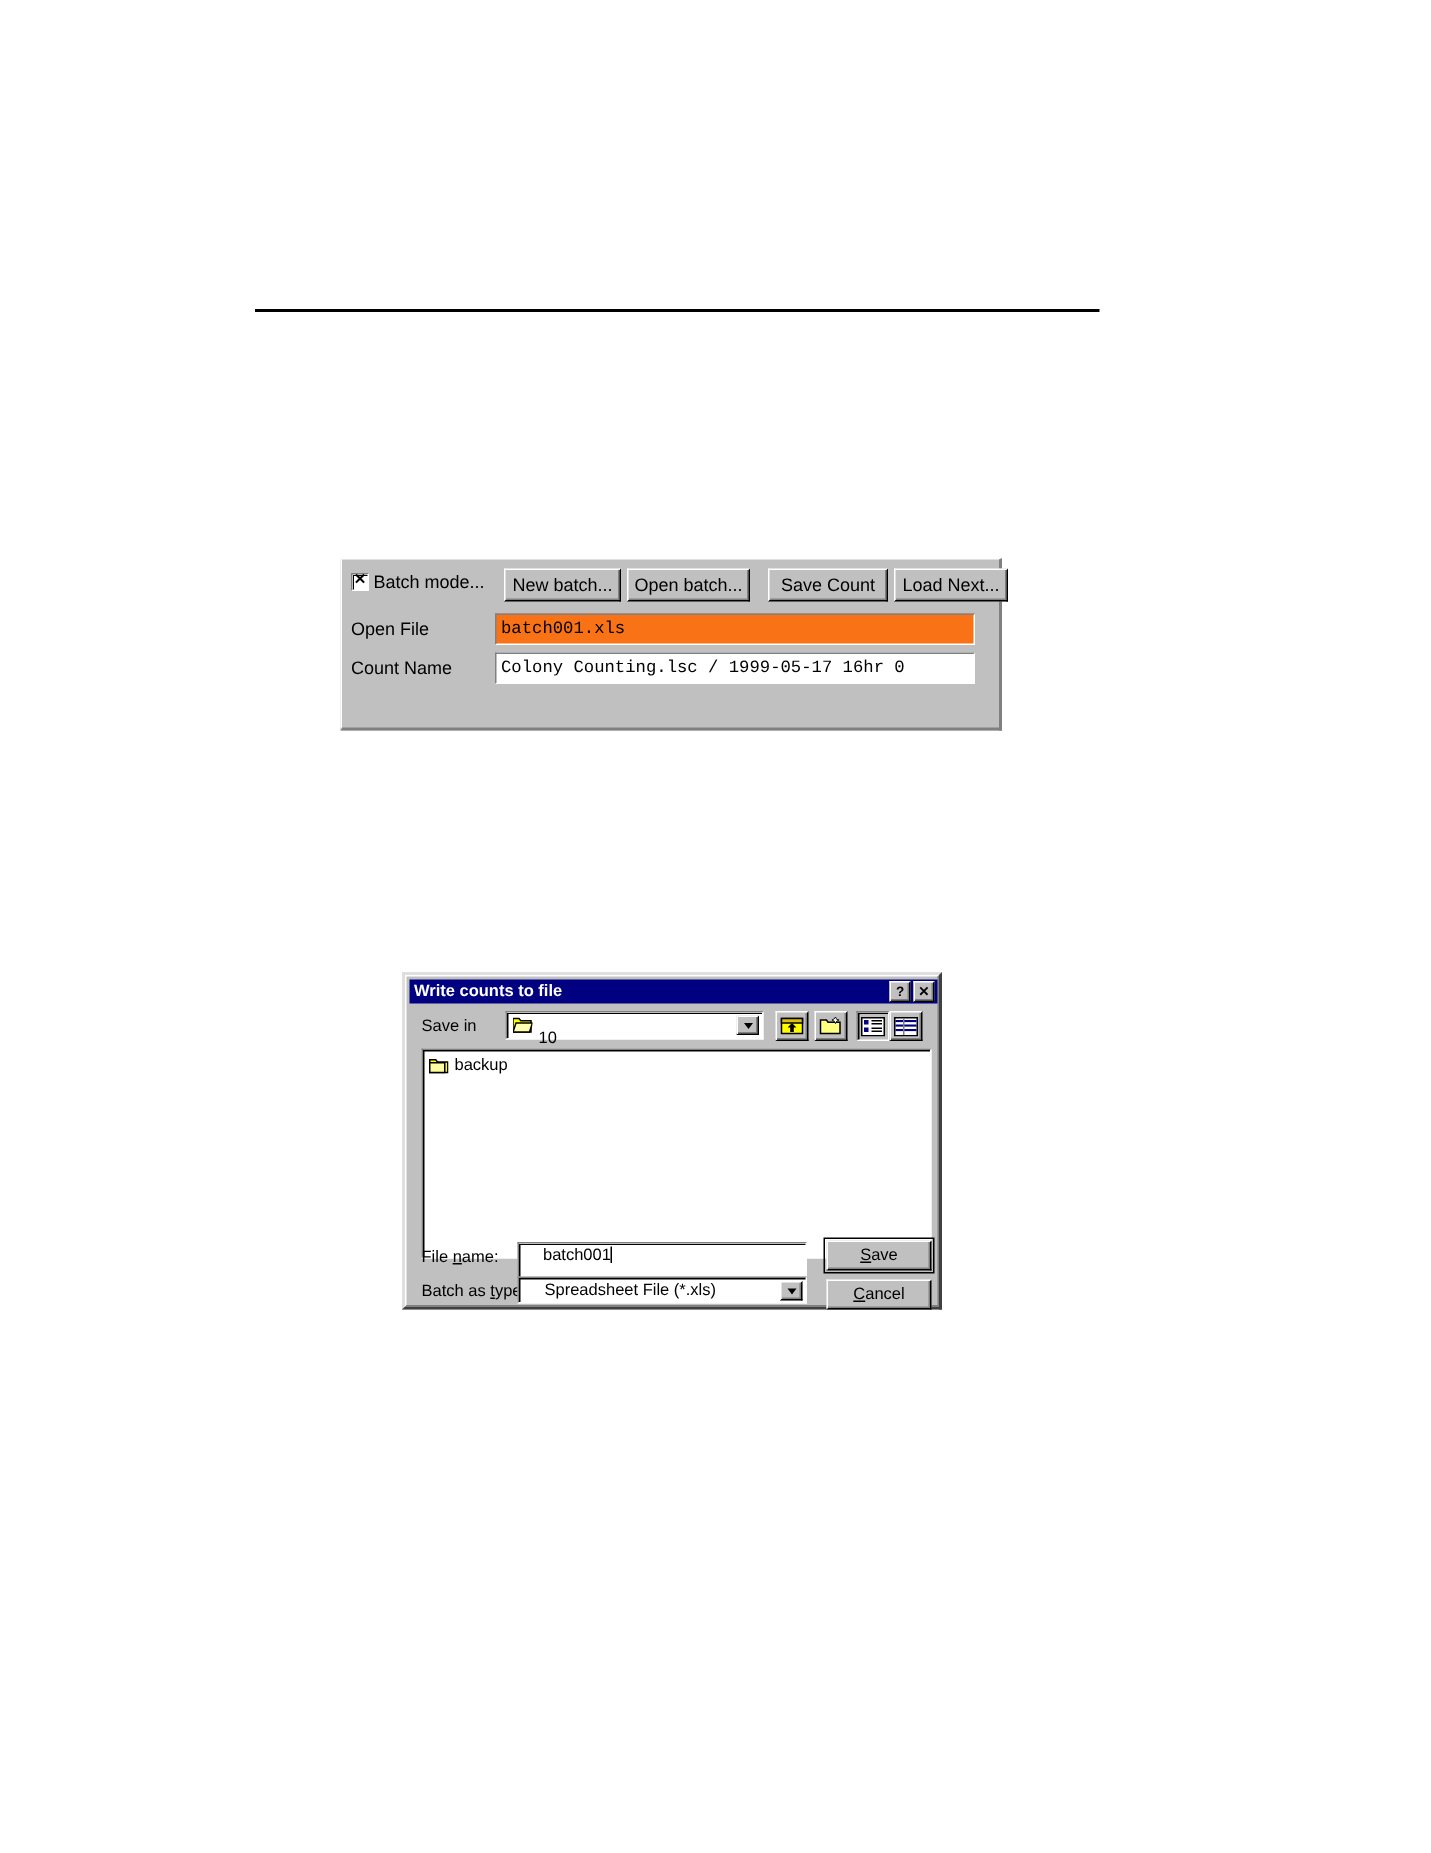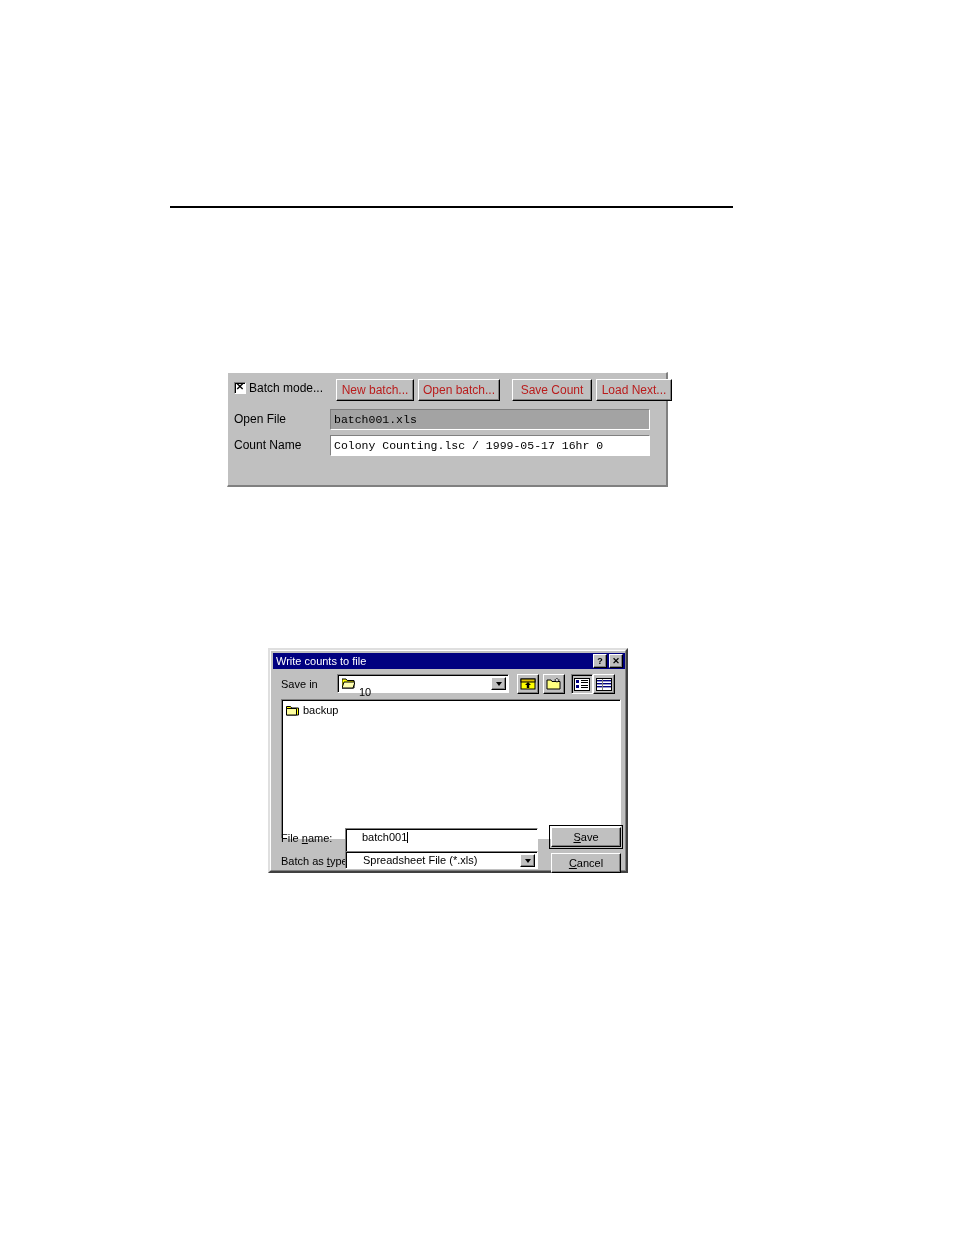--- a/index.html
+++ b/index.html
@@ -82,21 +82,21 @@
     border-top: 1px solid #ffffff;
     border-left: 1px solid #ffffff;
     border-right: 1px solid #000000;
     border-bottom: 1px solid #000000;
     box-shadow: inset -1px -1px 0 #808080;
     box-sizing: border-box;
     font-size: 12px;
     line-height: 20px;
     text-align: center;
     white-space: nowrap;
-    color: #b91c1c;
+    color: #000000;
     padding: 0;
   }
   #btn-new-batch   { left: 102px; top: 0;  width: 78px; height: 22px; }
   #btn-open-batch  { left: 184px; top: 0;  width: 82px; height: 22px; }
   #btn-save-count  { left: 278px; top: 0;  width: 80px; height: 22px; }
   #btn-load-next   { left: 362px; top: 0;  width: 76px; height: 22px; }
 
   .fieldrow {
     position: absolute;
     left: 6px;
@@ -120,21 +120,21 @@
     border-left: 1px solid #808080;
     border-right: 1px solid #ffffff;
     border-bottom: 1px solid #ffffff;
     font-family: "Liberation Mono", monospace;
     font-size: 11.5px;
     line-height: 19px;
     padding-left: 3px;
     overflow: hidden;
     white-space: nowrap;
   }
-  .fieldbox.readonly { background: #a3a3a3; }
+  .fieldbox.readonly { background: #f97316; }
   .fieldbox.edit     { background: #ffffff; }
 
   #row-batch-file    { top: 36px; }
   #row-count-name    { top: 62px; }
   #row-count-comment { top: 88px; }
 
   
   #save-dialog {
     position: absolute;
     left: 268px;
@@ -162,21 +162,21 @@
     left: 2px; top: 2px;
     width: 352px; height: 16px;
     background: #000080;
     color: #ffffff;
     display: flex;
     align-items: center;
     box-sizing: border-box;
   }
   .titlebar .ttxt {
     font-size: 11px;
-    font-weight: normal;
+    font-weight: bold;
     padding-left: 3px;
     flex: 1;
     white-space: nowrap;
     letter-spacing: 0px;
   }
   .tbtn {
     width: 14px; height: 14px;
     margin-right: 2px;
     background: #c0c0c0;
     border-top: 1px solid #ffffff;

